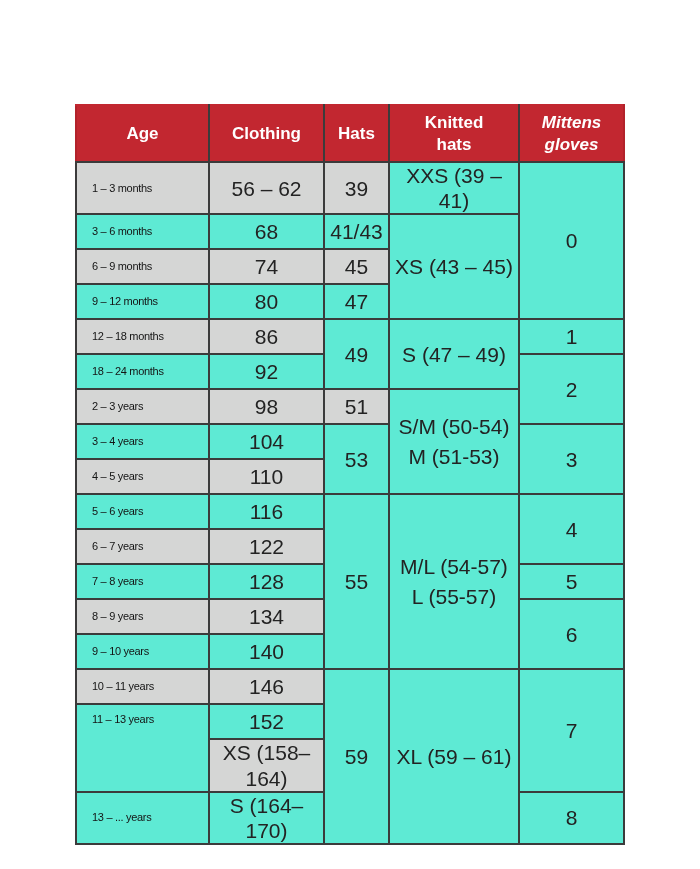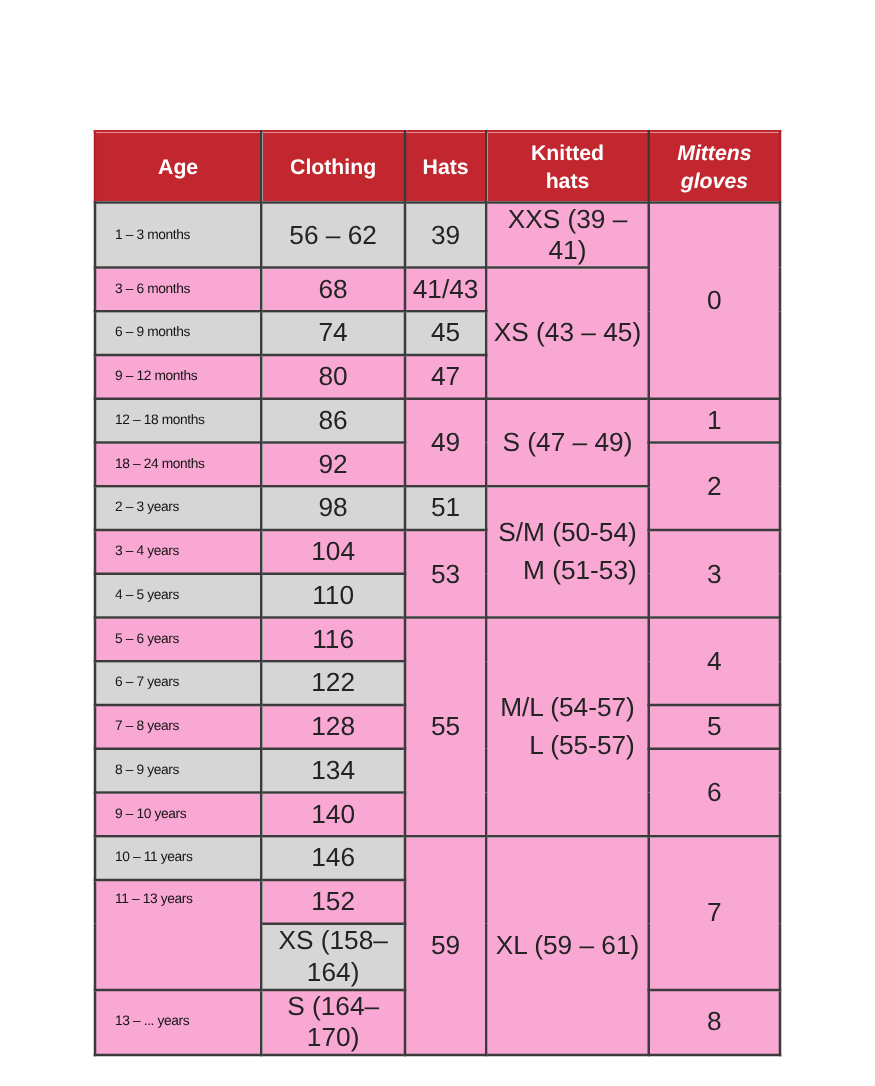--- a/index.html
+++ b/index.html
@@ -48,28 +48,28 @@
   }
   td.age {
     text-align: left;
     padding-left: 15px;
     font-weight: normal;
     color: #141414;
     letter-spacing: -0.3px;
     font-size: 11px;
   }
   .g { background: #d5d6d5; }
-  .w { background: #f9a8d4; }
+  .w { background: #5eead4; }
   td.vtop {
     vertical-align: top;
     padding-top: 8px;
   }
   .ml {
     display: inline-block;
-    text-align: right;
+    text-align: center;
     white-space: pre-line;
     line-height: 1.4;
   }
 </style>
 </head>
 <body>
 
 <div class="chart-wrap">
   <table class="size-chart">
     <colgroup>

